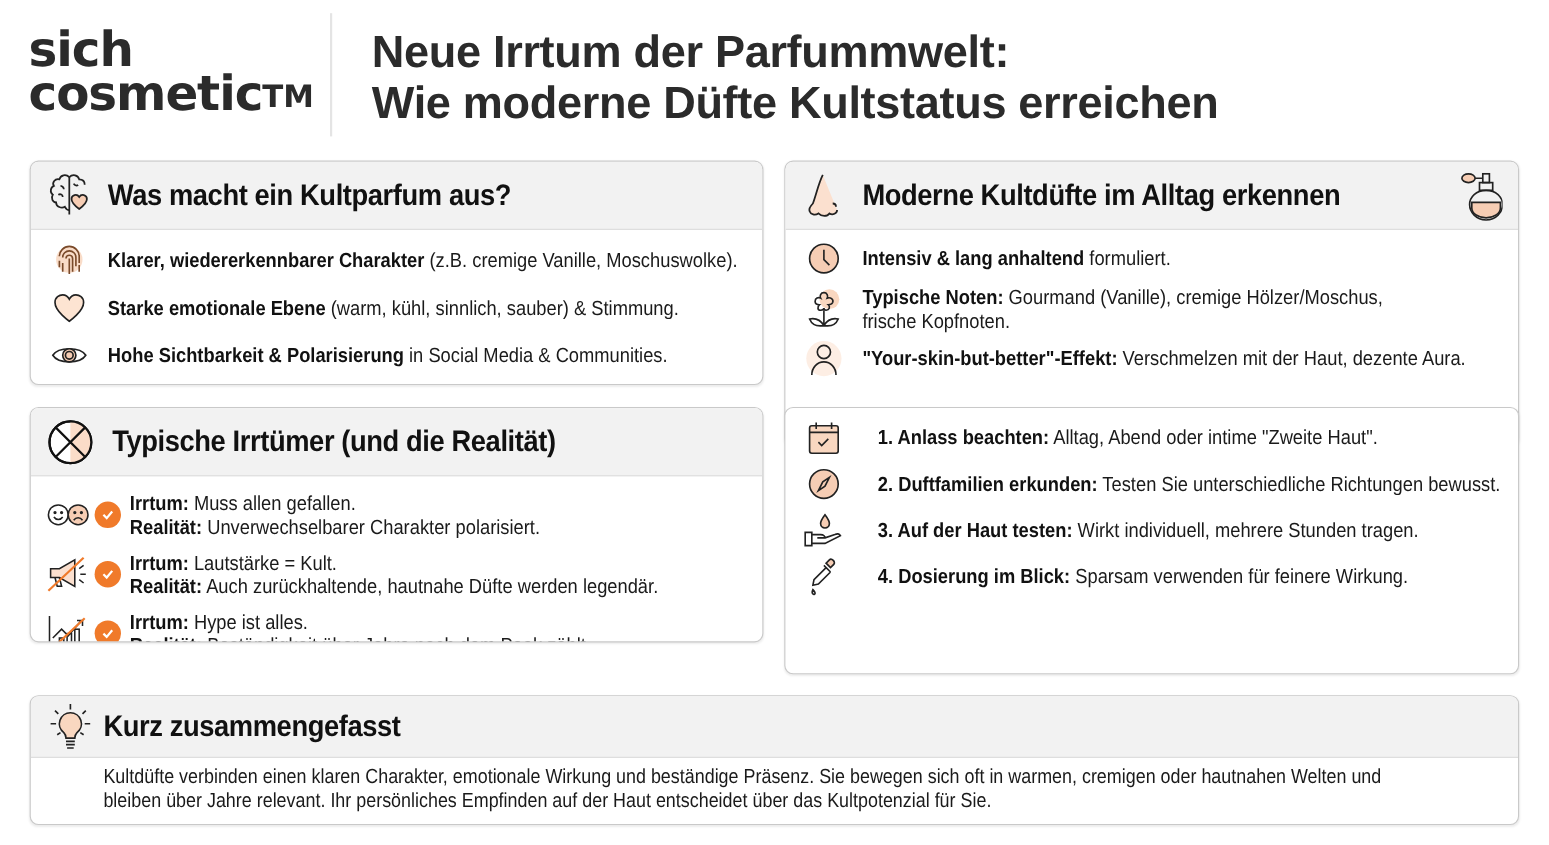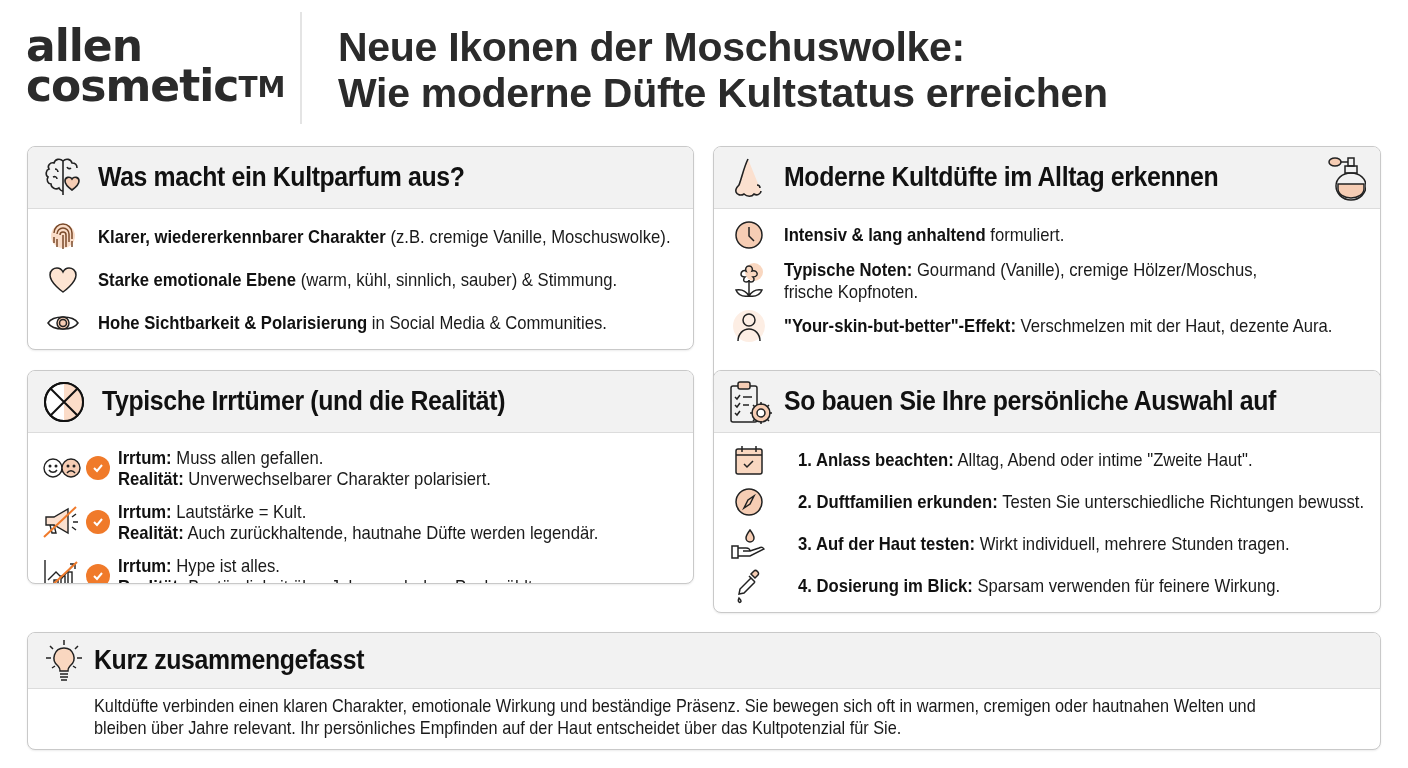--- a/index.html
+++ b/index.html
@@ -51,26 +51,26 @@
   .c5 .summary { padding: 6px 16px 0 66px; font-size: 18.5px; line-height: 22px; color: #1a1a1a; }
   .c5 .summary span { display: block; transform: scaleX(0.88); transform-origin: left center; width: 1440px; }
 
   .perfume { position: absolute; right: 14px; top: 8px; }
 </style>
 </head>
 <body>
 
 <div class="header">
   <div class="logo">
-    <div>allen</div>
+    <div>sich</div>
     <div><span>cosmetic</span><sup>TM</sup></div>
   </div>
   <div class="divider"></div>
   <div class="title">
-    <div>Neue Ikonen der Moschuswolke:</div>
+    <div>Neue Irrtum der Parfummwelt:</div>
     <div>Wie moderne Düfte Kultstatus erreichen</div>
   </div>
 </div>
 
 <div class="card c1">
   <div class="card-head">
     <span class="hicon">
       <svg width="46" height="46" viewBox="0 0 46 46" fill="none" stroke="#222" stroke-width="1.6">
         <path d="M22 6c-3-3-8-2-9 2-4-1-7 3-5 6-3 1-4 6-1 8-2 3 0 7 3 7 0 4 5 6 8 4 1 2 3 3 4 3"></path>
         <path d="M22 6v34"></path>
@@ -243,33 +243,20 @@
       </span>
       <span class="rtext">
         <div><b>Irrtum:</b><span> Hype ist alles.</span></div>
         <div><b>Realität:</b><span> Beständigkeit über Jahre nach dem Peak zählt.</span></div>
       </span>
     </div>
   </div>
 </div>
 
 <div class="card c4">
-  <div class="card-head">
-    <span class="hicon">
-      <svg width="46" height="46" viewBox="0 0 46 46" fill="none" stroke="#222" stroke-width="1.5">
-        <rect x="4" y="7" width="26" height="36" rx="2"></rect>
-        <rect x="11" y="3" width="12" height="7" rx="2" fill="#f6cdb4"></rect>
-        <path d="M8 18l2 2 3-4M16 18h9M8 26l2 2 3-4M16 26h6M8 34l2 2 3-4"></path>
-        <circle cx="34" cy="34" r="9" fill="#f6cdb4"></circle>
-        <circle cx="34" cy="34" r="4" fill="#fff"></circle>
-        <path d="M34 23v3M34 42v3M23 34h3M42 34h3M26 26l2 2M40 40l2 2M26 42l2-2M40 28l2-2"></path>
-      </svg>
-    </span>
-    <span class="card-title">So bauen Sie Ihre persönliche Auswahl auf</span>
-  </div>
   <div class="card-body">
     <div class="row">
       <span class="ricon">
         <svg width="30" height="32" viewBox="0 0 30 32" fill="none" stroke="#222" stroke-width="1.5">
           <rect x="2" y="5" width="26" height="25" rx="2" fill="#f9d7c0"></rect>
           <path d="M2 11h26M8 2v6M22 2v6"></path>
             <path d="M10 20l3 3 6-6"></path>
         </svg>
       </span>
       <span class="rtext"><b>1. Anlass beachten:</b><span> Alltag, Abend oder intime "Zweite Haut".</span></span>

